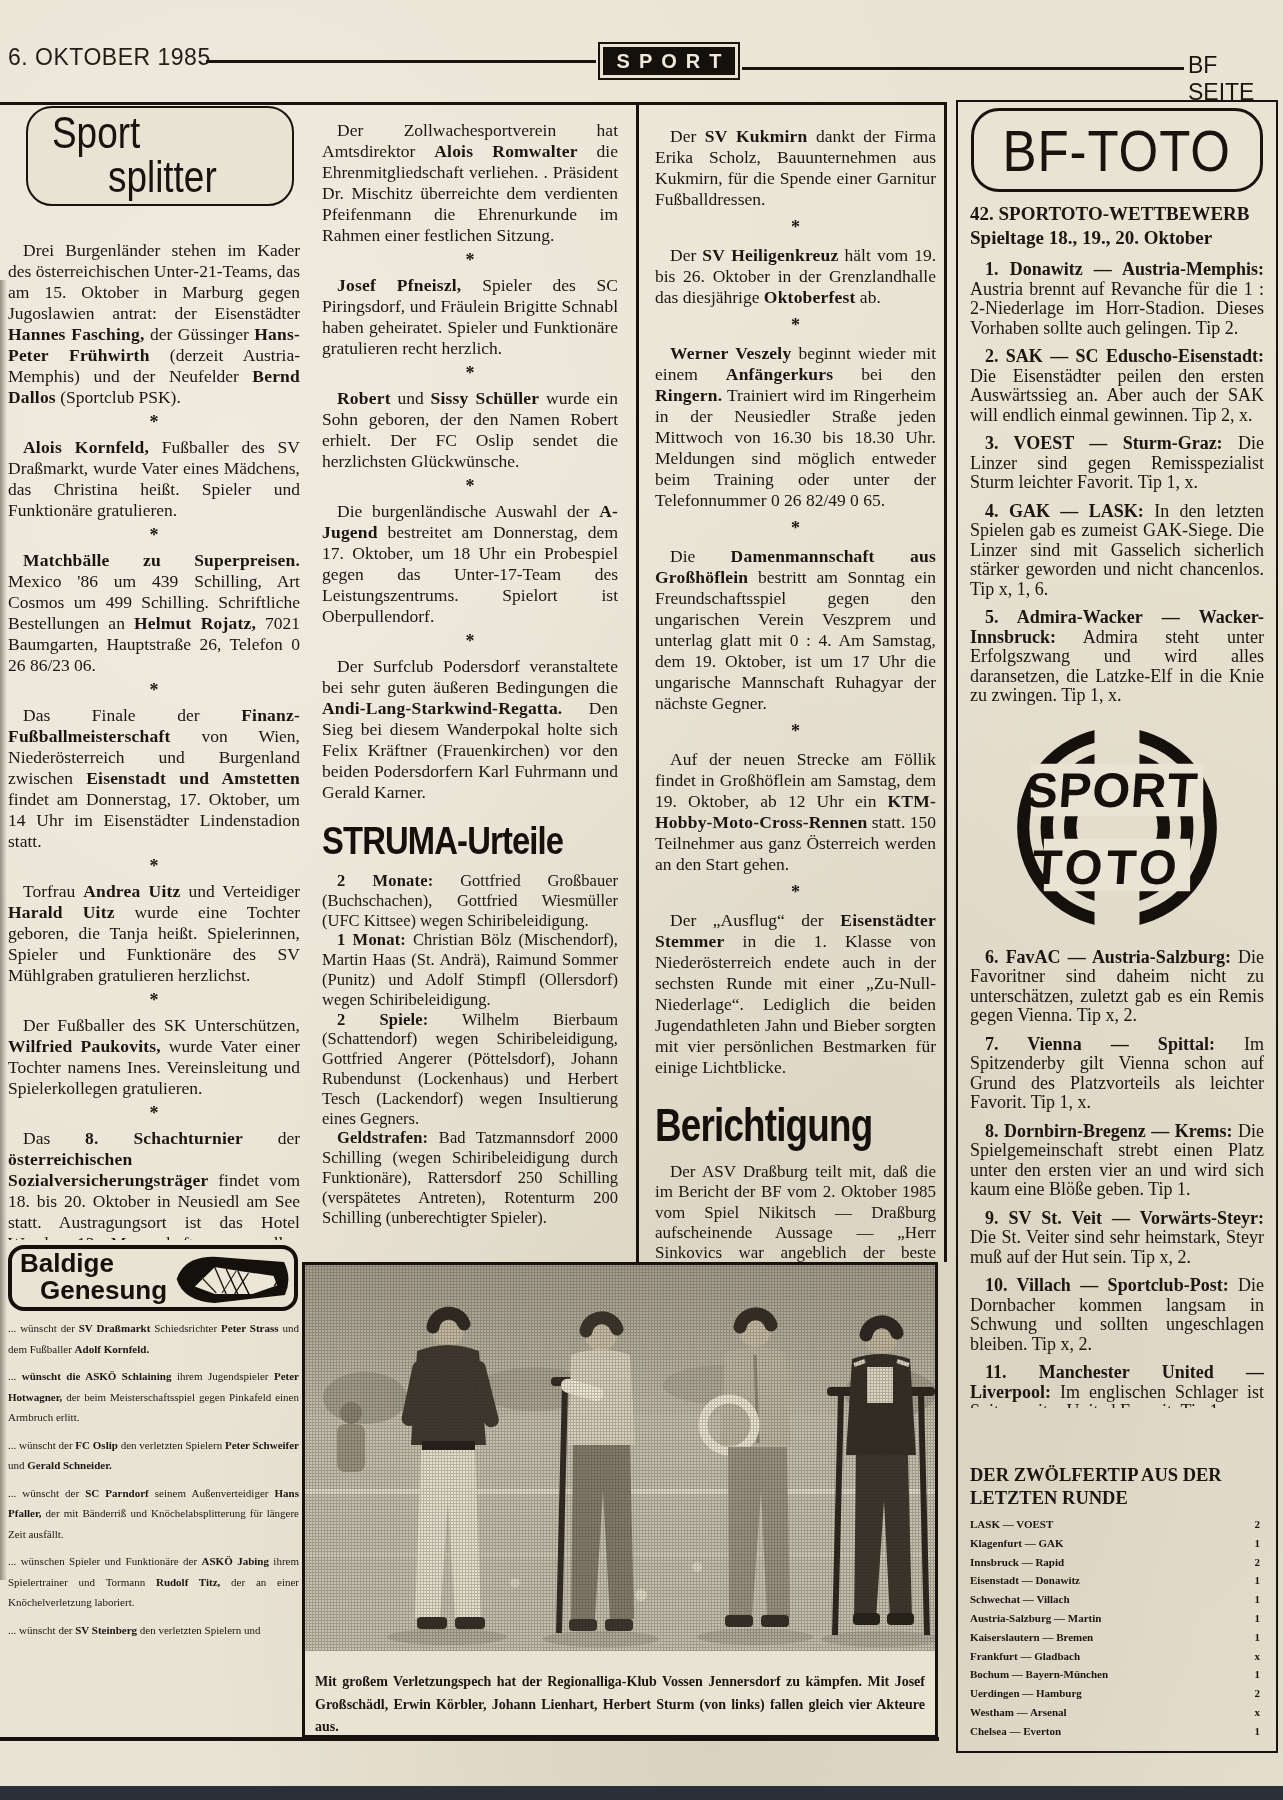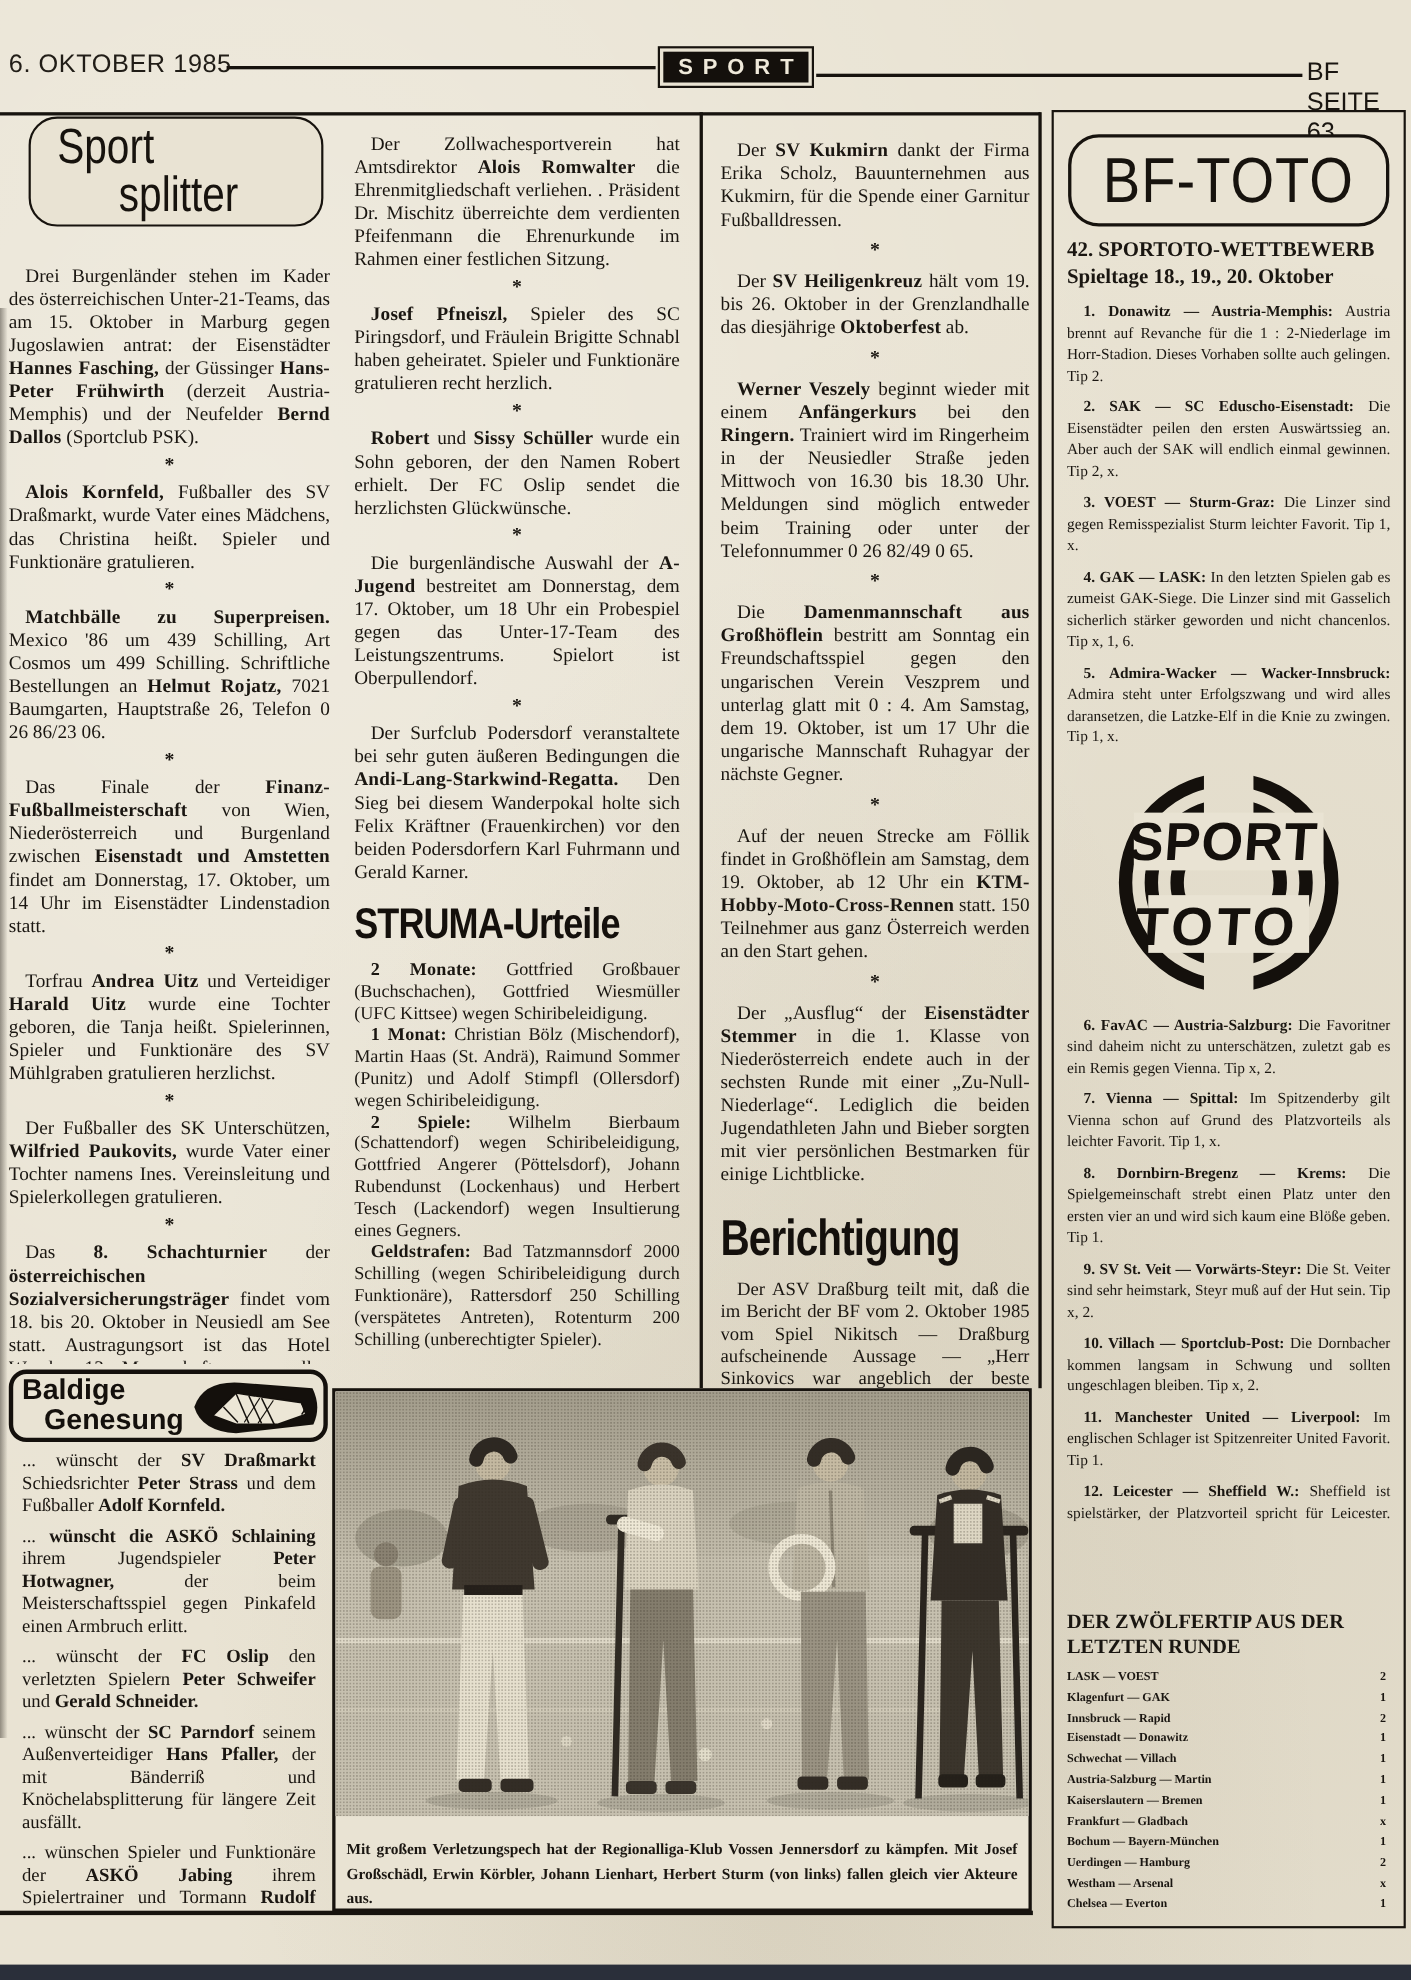--- a/index.html
+++ b/index.html
@@ -50,40 +50,40 @@
   .berich-p{font-size:17px;line-height:20.3px;}
   
   .gen-logo{position:absolute;left:8px;top:1245px;width:290px;height:66px;border:4px solid #14100c;
     border-radius:16px;background:#e9e3d3;box-sizing:border-box;display:flex;overflow:hidden;}
   .gen-text{padding:1px 0 0 8px;flex:0 0 150px;}
   .gen-text .g1,.gen-text .g2{font-family:"Liberation Sans","DejaVu Sans",sans-serif;font-weight:bold;
     font-size:26px;line-height:27px;color:#14100c;}
   .gen-text .g2{margin-left:20px;}
   .gen-foot{flex:1;}
   .gen-items{left:8px;top:1318px;width:291px;height:414px;}
-  .wish{margin:0 12px 7px;text-align:justify;font-size:17px;line-height:20.5px;}
+  .wish{margin:0 0 7px;text-align:justify;font-size:11px;line-height:20.5px;}
   
   .photo-box{position:absolute;left:302px;top:1262px;width:636px;height:476px;border:3px solid #17130e;
     box-sizing:border-box;background:#e9e3d3;}
   .photo{position:relative;width:100%;height:386px;overflow:hidden;background:#c6c0af;}
   .halftone{position:absolute;inset:0;background-image:radial-gradient(rgba(45,38,28,.25) 1px, transparent 1.15px);
     background-size:3px 3px;pointer-events:none;}
   .caption{margin:0;padding:20px 10px 0;font-weight:bold;font-size:14px;line-height:22.5px;text-align:justify;}
   .bottom-rule{position:absolute;left:0;top:1737px;width:939px;height:3.5px;background:#17130e;}
   .bottom-bar{position:absolute;left:0;top:1786px;width:1283px;height:14px;background:#2a2f3a;}
   
   .toto{position:absolute;left:956px;top:100px;width:322px;height:1653px;border:2.5px solid #17130e;
-    box-sizing:border-box;padding:18px 12px;background:transparent;}
+    box-sizing:border-box;padding:4px 12px;background:transparent;}
   .toto-logo{margin:2px auto 10px;width:292px;height:84px;border:3px solid #17130e;border-radius:28px;
     background:#e9e3d3;display:flex;align-items:center;justify-content:center;box-sizing:border-box;}
   .toto-logo span{font-family:"Liberation Sans","DejaVu Sans",sans-serif;font-weight:400;font-size:58px;
     letter-spacing:1px;transform:scaleX(.88);color:#17130e;}
   .toto-title{font-weight:bold;font-size:19px;line-height:24px;}
   .toto-sub{font-weight:bold;font-size:19px;line-height:24px;margin-bottom:10px;}
-  .tip{margin:0 0 9px;text-align:justify;text-indent:15px;font-size:14px;line-height:19.5px;}
+  .tip{margin:0 0 9px;text-align:justify;text-indent:15px;font-size:18px;line-height:19.5px;}
   .tips2{max-height:460px;overflow:hidden;}
   .sporttoto{width:290px;height:225px;margin:2px auto 8px;}
   .zwoelf{position:absolute;left:12px;top:1362px;width:294px;}
   .z-title{font-weight:bold;font-size:18.5px;line-height:22.5px;margin-bottom:6px;}
   .rrow{display:flex;justify-content:space-between;font-weight:bold;font-size:11px;line-height:18.8px;}
   .rtip{padding-right:4px;}
 </style>
 </head>
 <body>
 

